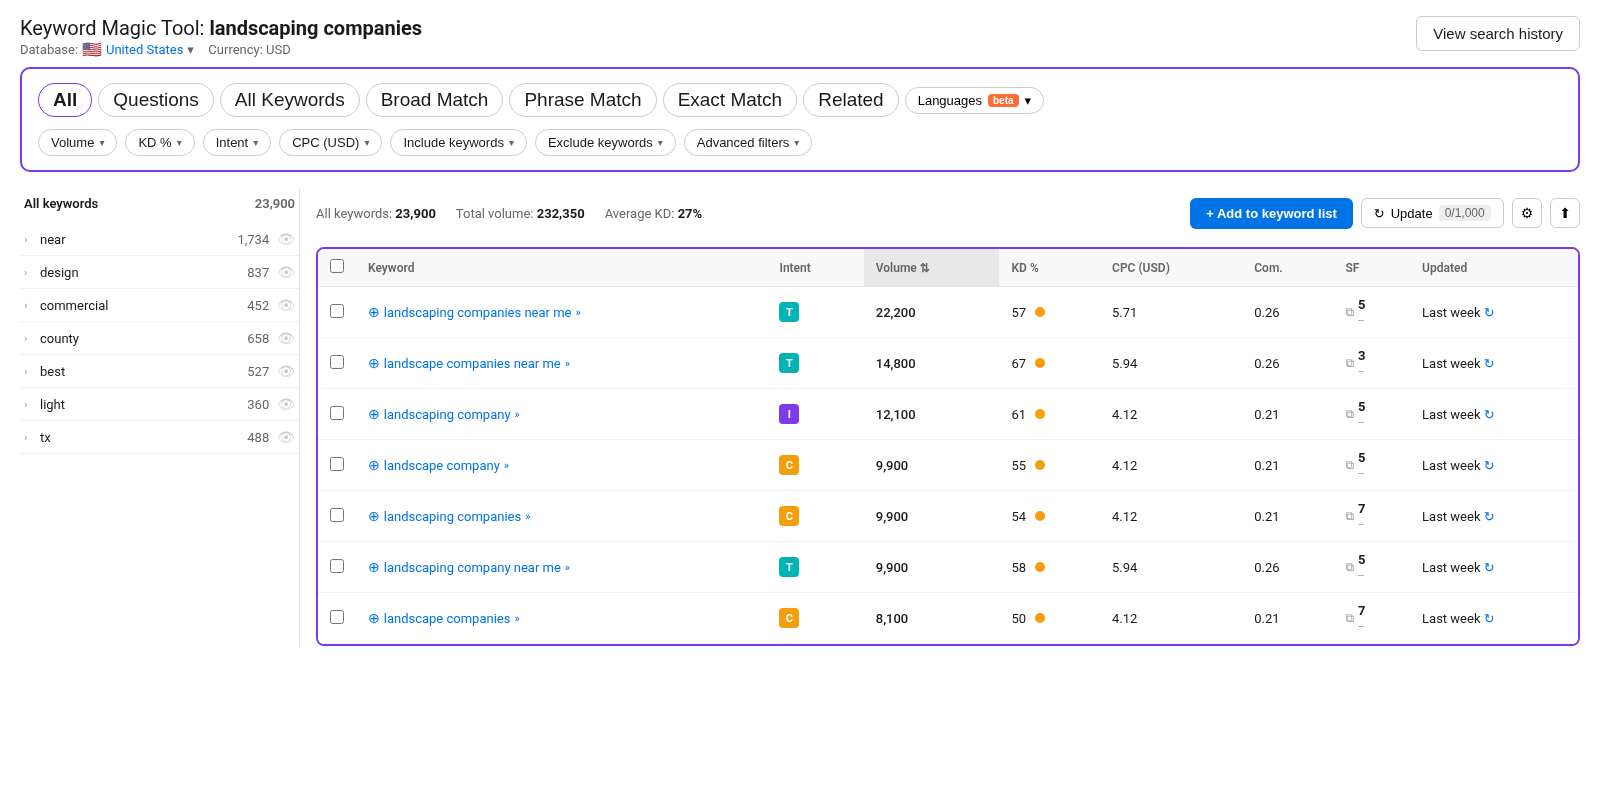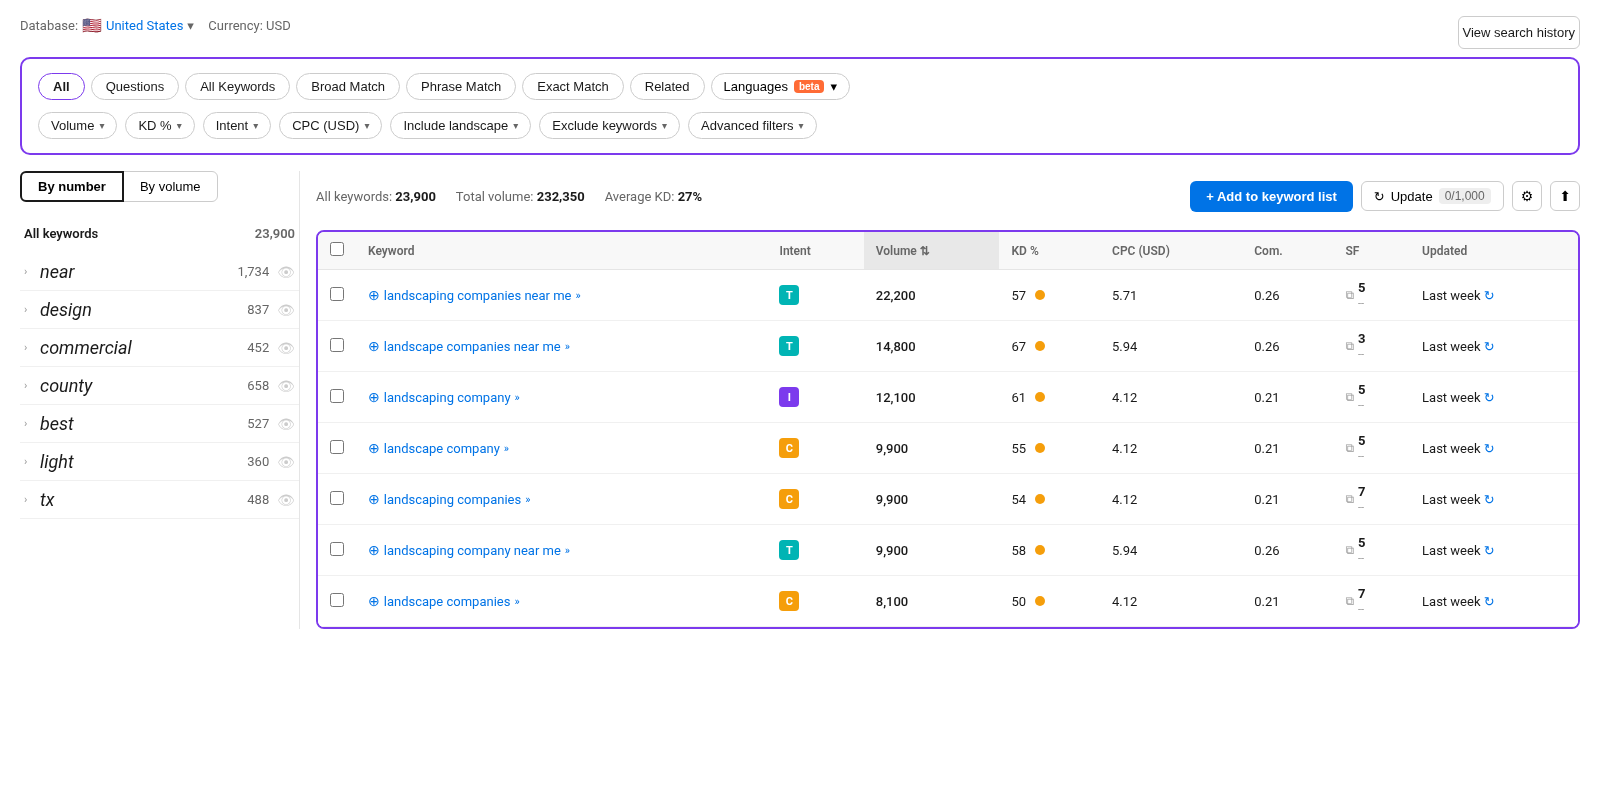--- a/index.html
+++ b/index.html
@@ -7,28 +7,28 @@
     
     .page { background: #fff; min-height: 798px; padding: 16px 20px; }
     
     
     .header { display: flex; align-items: flex-start; justify-content: space-between; margin-bottom: 8px; }
     .title-area h1 { font-size: 20px; font-weight: 400; color: #1a1a1a; }
     .title-area h1 span.query { font-weight: 700; color: #1a1a1a; }
     .subtitle { font-size: 13px; color: #666; display: flex; align-items: center; gap: 4px; }
     .subtitle a { color: #0073e6; text-decoration: none; display: flex; align-items: center; gap: 2px; }
     
-    .btn-history { background: #fff; border: 1px solid #ccc; border-radius: 6px; padding: 8px 4px; font-size: 13px; cursor: pointer; color: #1a1a1a; }
+    .btn-history { background: #fff; border: 1px solid #ccc; border-radius: 6px; padding: 8px 16px; font-size: 15px; cursor: pointer; color: #1a1a1a; }
     
     
     .filter-box { border: 2px solid #7c3aed; border-radius: 10px; padding: 14px 16px; margin-bottom: 16px; }
     
     
     .tabs-row { display: flex; align-items: center; gap: 6px; margin-bottom: 12px; flex-wrap: wrap; }
-    .tab-btn { background: #fff; border: 1px solid #ccc; border-radius: 20px; padding: 5px 14px; font-size: 13px; cursor: pointer; color: #1a1a1a; white-space: nowrap; }
+    .tab-btn { background: #fff; border: 1px solid #ccc; border-radius: 20px; padding: 5px 14px; font-size: 19px; cursor: pointer; color: #1a1a1a; white-space: nowrap; }
     .tab-btn.active { background: #fff; border: 2px solid #1a1a1a; font-weight: 600; }
     .tab-btn.all { border: 1px solid #7c3aed; }
     
     .languages-btn { background: #fff; border: 1px solid #ccc; border-radius: 20px; padding: 5px 12px; font-size: 13px; cursor: pointer; display: flex; align-items: center; gap: 6px; }
     .beta-badge { background: #ff6b35; color: #fff; font-size: 10px; border-radius: 4px; padding: 1px 5px; font-weight: 600; }
     
     
     .filters-row { display: flex; align-items: center; gap: 8px; flex-wrap: wrap; }
     .filter-dropdown { background: #fff; border: 1px solid #ccc; border-radius: 20px; padding: 5px 12px; font-size: 13px; cursor: pointer; display: flex; align-items: center; gap: 5px; color: #1a1a1a; }
     .chevron { font-size: 10px; color: #666; }
@@ -53,21 +53,21 @@
     .sidebar { width: 280px; min-width: 280px; border-right: 1px solid #e5e5e5; padding-right: 0; }
     
     .sort-btns { display: flex; gap: 0; margin-bottom: 16px; }
     .sort-btn { background: #fff; border: 1px solid #ccc; padding: 6px 16px; font-size: 13px; cursor: pointer; }
     .sort-btn:first-child { border-radius: 6px 0 0 6px; }
     .sort-btn:last-child { border-radius: 0 6px 6px 0; margin-left: -1px; }
     .sort-btn.active { background: #fff; border-color: #1a1a1a; border-width: 2px; font-weight: 600; z-index: 1; position: relative; }
     
     .sidebar-item { display: flex; align-items: center; padding: 8px 4px; border-bottom: 1px solid #f0f0f0; cursor: pointer; }
     .sidebar-item .chevron-icon { width: 16px; color: #999; font-size: 11px; }
-    .sidebar-item .keyword-name { flex: 1; font-size: 18px; font-style: italic; }
+    .sidebar-item .keyword-name { flex: 1; font-size: 13px; }
     .sidebar-item .count { color: #666; font-size: 13px; margin-right: 8px; }
     .sidebar-item .eye-icon { color: #ccc; font-size: 14px; }
     
     .sidebar-all { display: flex; align-items: center; padding: 8px 4px; margin-bottom: 4px; font-weight: 600; }
     .sidebar-all .keyword-name { flex: 1; font-size: 13px; }
     .sidebar-all .count { color: #666; font-size: 13px; }
     
     
     .table-area { flex: 1; padding-left: 16px; }
     
@@ -105,20 +105,24 @@
     
     .flag-icon { font-size: 16px; }
   </style>
 </head>
 <body>
 
 <div class="page">
 
   <div class="header">
     <div class="title-area">
+      <h1>
+        <span>Keyword Magic Tool:</span>
+        <span class="query">landscaping companies</span>
+      </h1>
       <div class="subtitle">
         <span>Database:</span>
         <span class="flag-icon">🇺🇸</span>
         <a href="#">United States</a>
         <span>▾</span>
         &nbsp;&nbsp;
         <span>Currency: USD</span>
       </div>
     </div>
     <button class="btn-history">View search history</button>
@@ -152,41 +156,37 @@
       </button>
       <button class="filter-dropdown">
         <span>Intent</span>
         <span class="chevron">▾</span>
       </button>
       <button class="filter-dropdown">
         <span>CPC (USD)</span>
         <span class="chevron">▾</span>
       </button>
       <button class="filter-dropdown">
-        <span>Include landscape</span>
+        <span>Include keywords</span>
         <span class="chevron">▾</span>
       </button>
       <button class="filter-dropdown">
         <span>Exclude keywords</span>
         <span class="chevron">▾</span>
       </button>
       <button class="filter-dropdown">
         <span>Advanced filters</span>
         <span class="chevron">▾</span>
       </button>
     </div>
   </div>
 
   <div class="main-content">
 
     <div class="sidebar">
-      <div class="sort-btns">
-        <button class="sort-btn active">By number</button>
-        <button class="sort-btn">By volume</button>
-      </div>
 
       <div class="sidebar-all">
         <span class="keyword-name">All keywords</span>
         <span class="count">23,900</span>
       </div>
 
       <div class="sidebar-item">
         <span class="chevron-icon">›</span>
         <span class="keyword-name">near</span>
         <span class="count">1,734</span>

